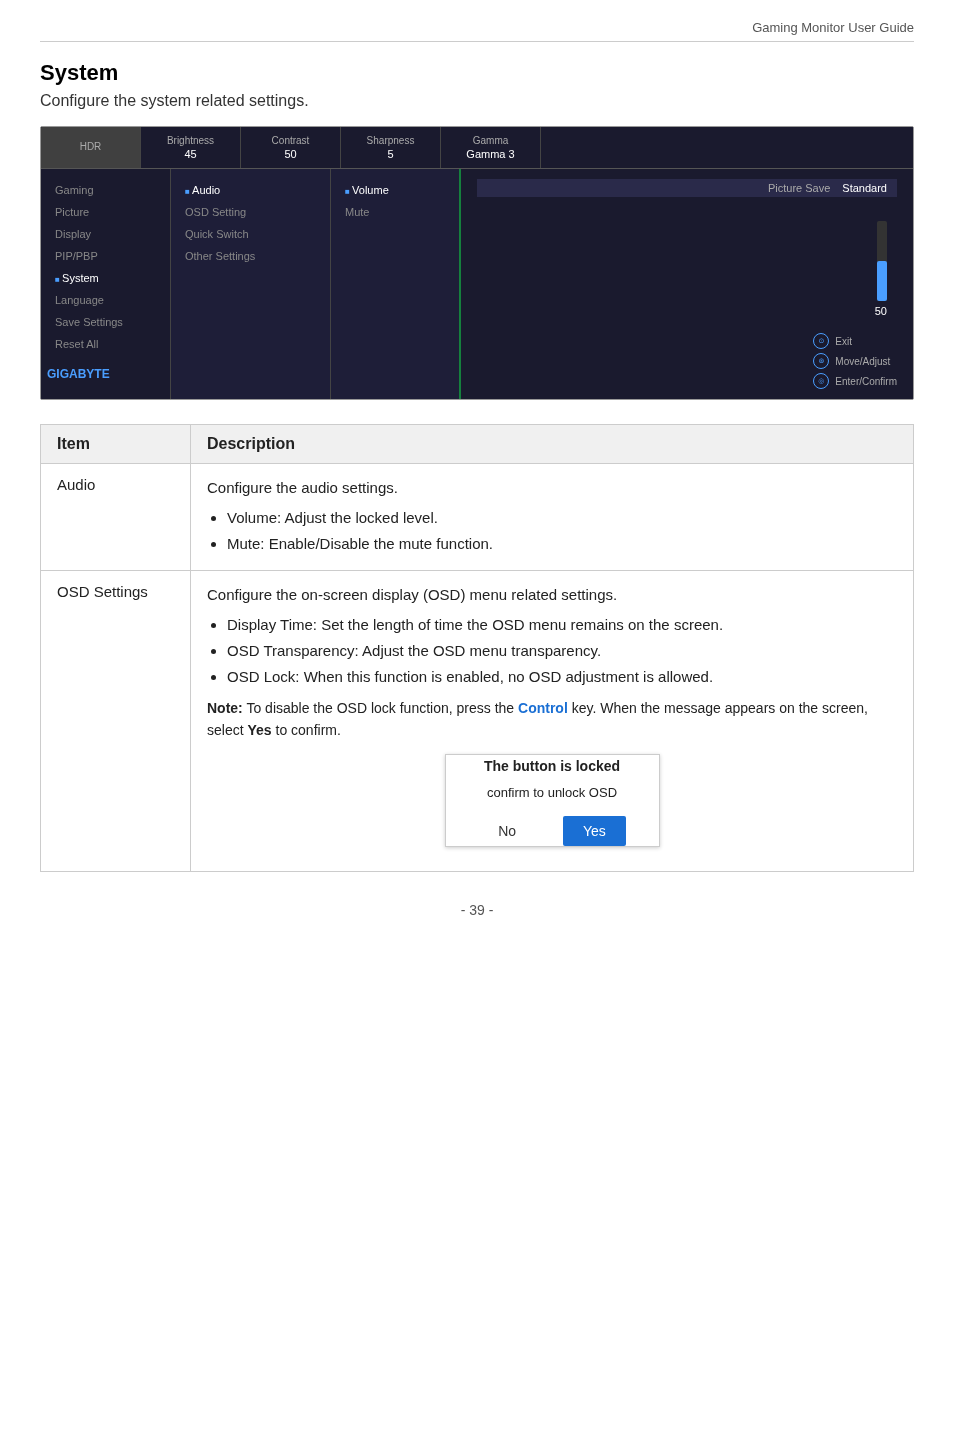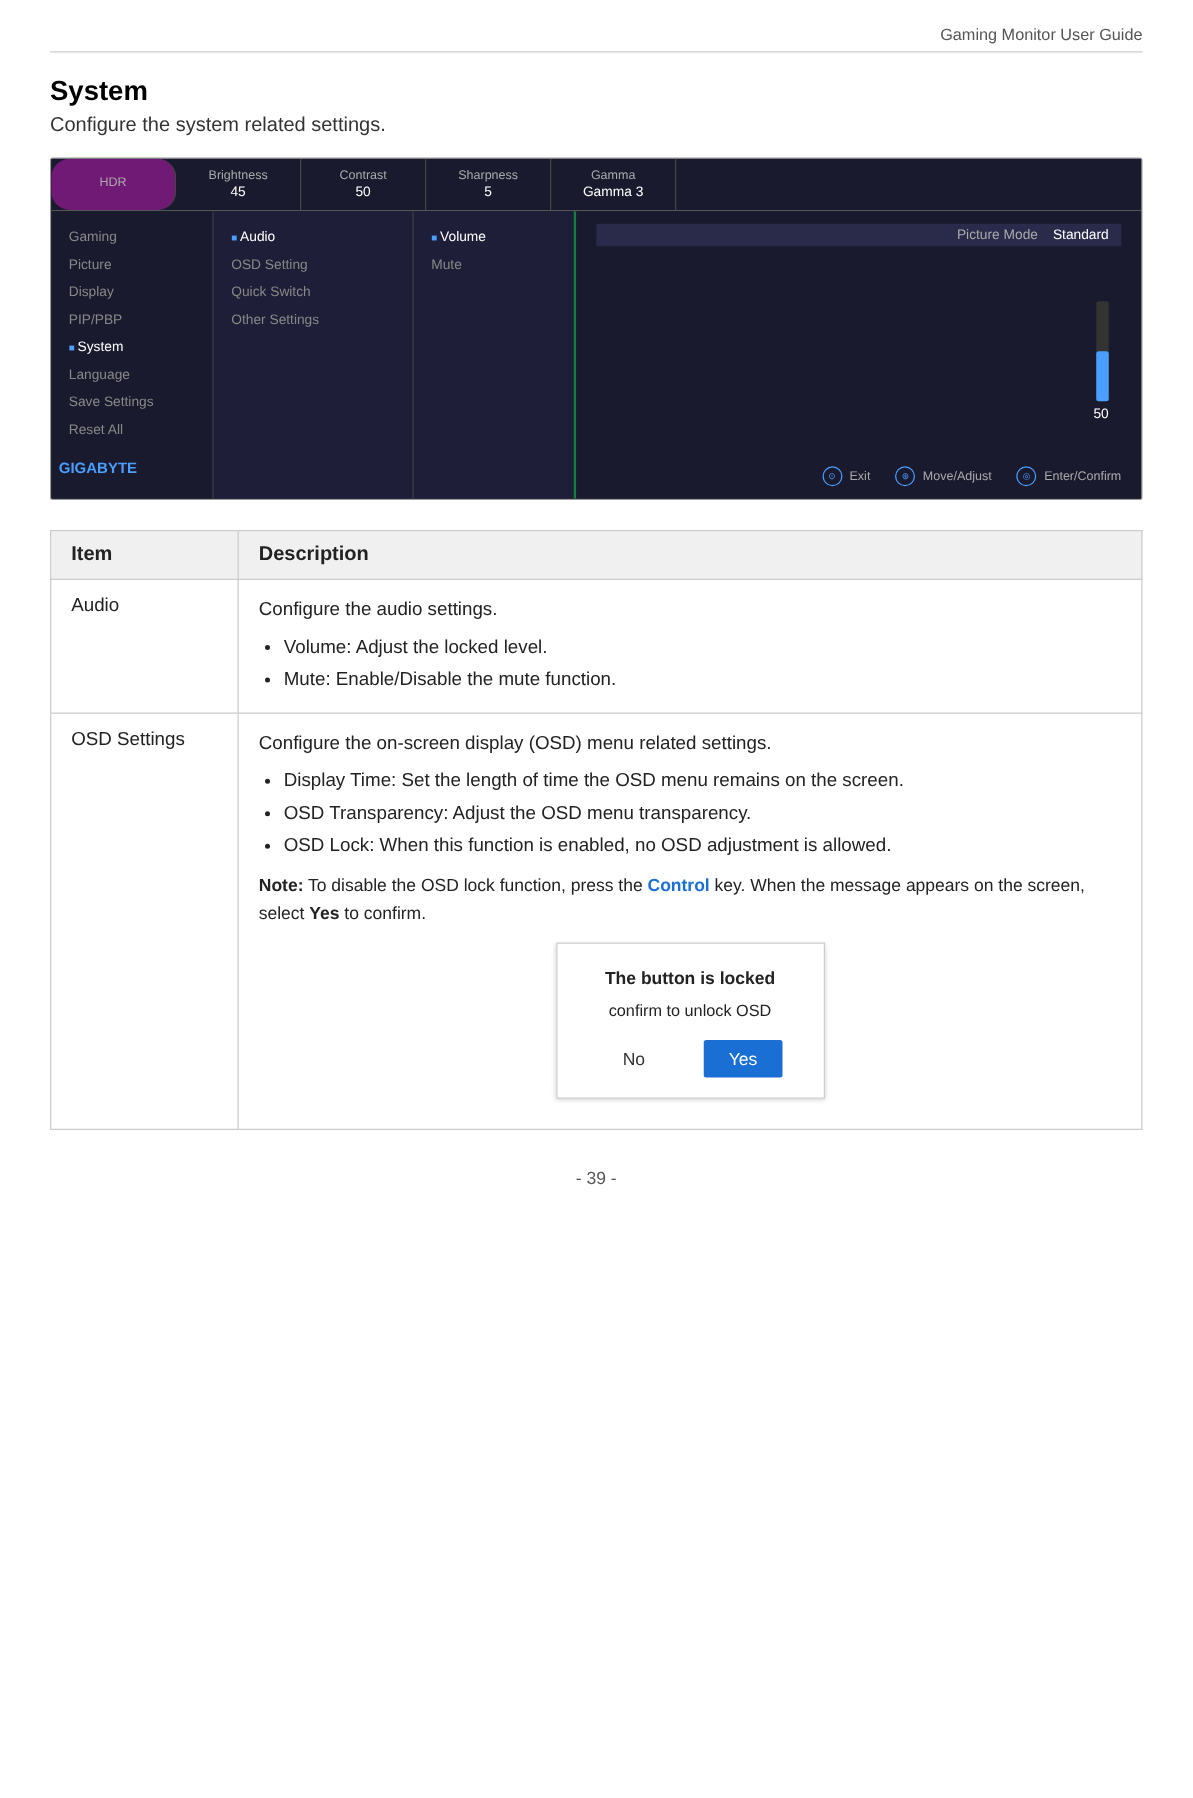--- a/index.html
+++ b/index.html
@@ -72,22 +72,21 @@
       color: #aaa;
       margin-bottom: 2px;
     }
 
     .osd-top-item .item-value {
       font-size: 11px;
       color: #fff;
     }
 
     .osd-top-item:first-child {
-      background: #701a75;
-      border-radius: 15px;
+      background: #404040;
     }
 
     .osd-body {
       display: flex;
       min-height: 200px;
     }
 
     .osd-left-menu {
       width: 130px;
       padding: 10px 0;
@@ -221,22 +220,22 @@
     }
 
     .slider-label {
       color: #fff;
       font-size: 11px;
       margin-top: 4px;
     }
 
     .osd-controls {
       display: flex;
-      flex-direction: row;
-      gap: 20px;
+      flex-direction: column;
+      gap: 4px;
       font-size: 10px;
       color: #aaa;
     }
 
     .osd-control-item {
       display: flex;
       align-items: center;
       gap: 6px;
     }
 
@@ -312,21 +311,20 @@
       color: #1a6fd4;
       font-weight: bold;
     }
 
     
     .lock-dialog {
       border: 1px solid #ccc;
       background: #fff;
       width: 215px;
       margin: 12px auto;
-      padding: 16px;
       text-align: center;
       box-shadow: 0 1px 4px rgba(0,0,0,0.2);
     }
 
     .lock-dialog .dialog-title {
       font-weight: bold;
       font-size: 14px;
       margin-bottom: 6px;
     }
 
@@ -417,21 +415,21 @@
       <div class="osd-middle-item">Other Settings</div>
     </div>
 
     <div class="osd-right-menu">
       <div class="osd-right-item selected active">Volume</div>
       <div class="osd-right-item">Mute</div>
     </div>
 
     <div class="osd-far-right">
       <div class="picture-mode-bar">
-        <span class="pm-label">Picture Mode</span>
+        <span class="pm-label">Picture Save</span>
         <span class="pm-value">Standard</span>
       </div>
       <div class="slider-area">
         <div class="vertical-slider">
           <div class="vertical-slider-fill" style="height:50%;"></div>
         </div>
         <div class="slider-label">50</div>
       </div>
       <div class="osd-controls">
         <div class="osd-control-item">

